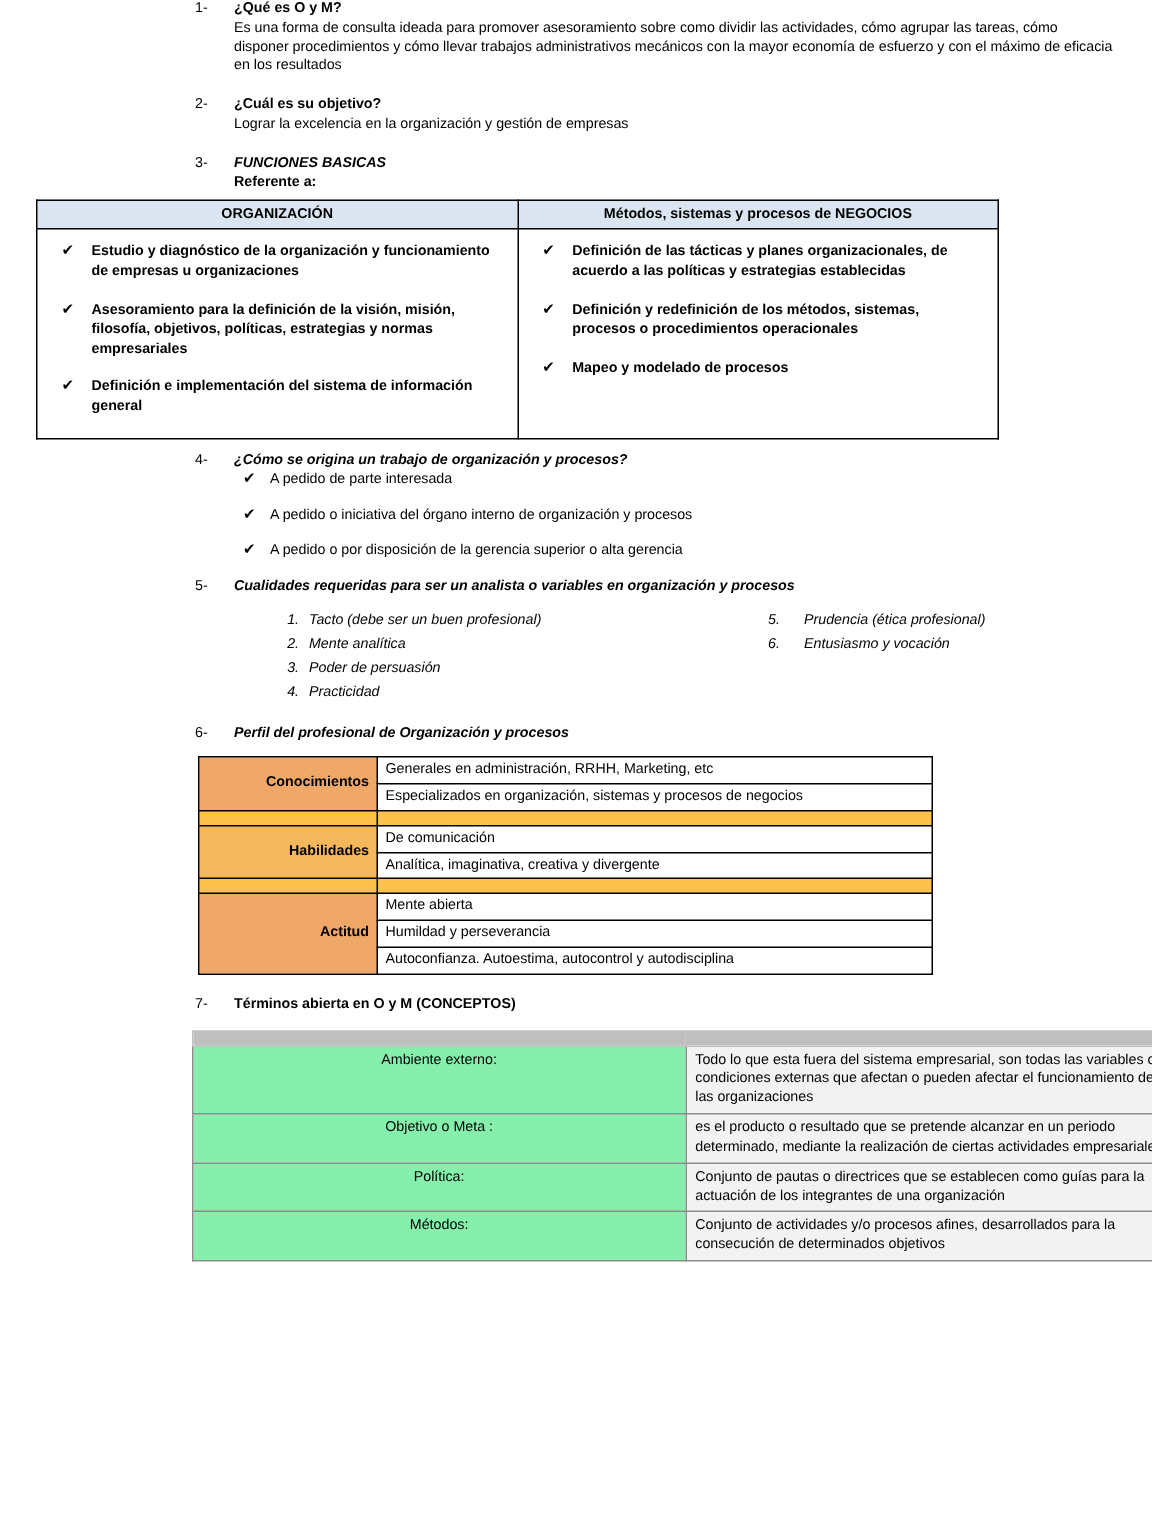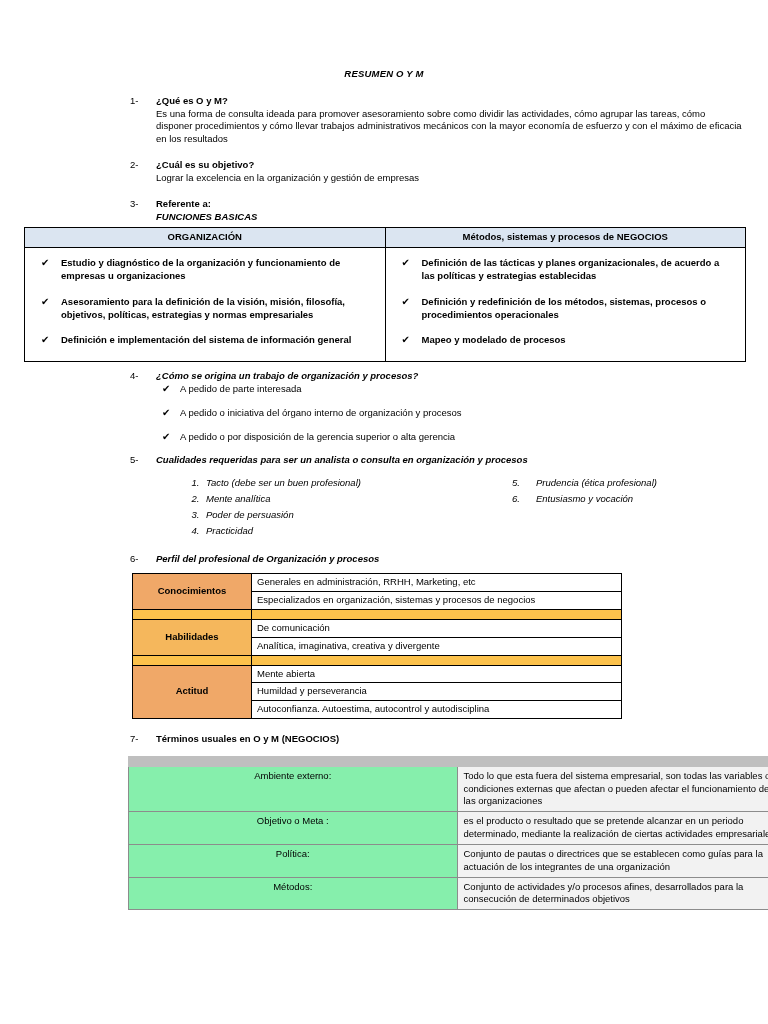--- a/index.html
+++ b/index.html
@@ -54,21 +54,21 @@
   }
   
   table.tbl {
     border-collapse: collapse;
     width: 100%;
     table-layout: fixed;
   }
   table.orgtbl {
     margin-top: 4px;
     margin-bottom: 6px;
-    width: 722px;
+    width: 642px;
     margin-left: 0px;
   }
   table.orgtbl th {
     border: 1px solid #000;
     background: #dbe5f1;
     font-size: 9.5px;
     font-weight: bold;
     padding: 3px 4px;
     text-align: center;
   }
@@ -162,21 +162,21 @@
     table-layout: fixed;
   }
   table.perfil td {
     border: 1px solid #000;
     font-size: 9.5px;
     padding: 2px 5px;
     vertical-align: middle;
   }
   td.lbl {
     width: 108px;
-    text-align: center;
+    text-align: right;
     font-weight: bold;
     background: #f0a868;
   }
   td.lbl.amber { background: #f5b75c; }
   tr.spacer td {
     background: #fcc24c;
     height: 9px;
     padding: 0;
   }
   
@@ -213,40 +213,39 @@
   table.concept td.def {
     background: #f2f2f2;
   }
   .check-glyph { font-family: "DejaVu Sans", sans-serif; }
 </style>
 </head>
 <body>
 
 <div class="page">
 
-  <div class="doc-title">RESUMEN O Y M</div>
 
   <div class="content">
 
     <div class="q-block">
       <span class="q-num">1-</span>
       <div class="q-head">¿Qué es O y M?</div>
       <div class="q-body">Es una forma de consulta ideada para promover asesoramiento sobre como dividir las actividades, cómo agrupar las tareas, cómo disponer procedimientos y cómo llevar trabajos administrativos mecánicos con la mayor economía de esfuerzo y con el máximo de eficacia en los resultados</div>
     </div>
 
     <div class="q-block">
       <span class="q-num">2-</span>
       <div class="q-head">¿Cuál es su objetivo?</div>
       <div class="q-body">Lograr la excelencia en la organización y gestión de empresas</div>
     </div>
 
     <div class="q-block" style="margin-bottom:2px;">
       <span class="q-num">3-</span>
+      <div class="q-head italic">FUNCIONES BASICAS</div>
       <div class="q-head">Referente a:</div>
-      <div class="q-head italic">FUNCIONES BASICAS</div>
     </div>
 
     <table class="tbl orgtbl">
       <tbody>
           <tr>
         <th style="width:50%">ORGANIZACIÓN</th>
         <th style="width:50%">Métodos, sistemas y procesos de NEGOCIOS</th>
       </tr>
       <tr>
         <td>
@@ -272,21 +271,21 @@
       <div class="q-head italic">¿Cómo se origina un trabajo de organización y procesos?</div>
       <ul class="checks plain">
         <li><span class="ck check-glyph">✔</span><span>A pedido de parte interesada</span></li>
         <li><span class="ck check-glyph">✔</span><span>A pedido o iniciativa del órgano interno de organización y procesos</span></li>
         <li><span class="ck check-glyph">✔</span><span>A pedido o por disposición de la gerencia superior o alta gerencia</span></li>
       </ul>
     </div>
 
     <div class="sec5">
       <span class="q-num">5-</span>
-      <div class="q-head italic">Cualidades requeridas para ser un analista o consulta en organización y procesos</div>
+      <div class="q-head italic">Cualidades requeridas para ser un analista o variables en organización y procesos</div>
       <div class="ol-cols">
         <ol class="num-list">
           <li>Tacto (debe ser un buen profesional)</li>
           <li>Mente analítica</li>
           <li>Poder de persuasión</li>
           <li>Practicidad</li>
         </ol>
         <ol class="num-list second">
           <li>Prudencia (ética profesional)</li>
           <li>Entusiasmo y vocación</li>
@@ -331,21 +330,21 @@
         </tr>
         <tr>
           <td>Autoconfianza. Autoestima, autocontrol y autodisciplina</td>
         </tr>
       </tbody>
         </table>
     </div>
 
     <div class="sec7">
       <span class="q-num">7-</span>
-      <div class="q-head">Términos usuales en O y M (NEGOCIOS)</div>
+      <div class="q-head">Términos abierta en O y M (CONCEPTOS)</div>
 
       <table class="concept">
         <tbody>
             <tr class="top">
           <td></td>
           <td></td>
         </tr>
         <tr>
           <td class="term">Ambiente externo:</td>
           <td class="def">Todo lo que esta fuera del sistema empresarial, son todas las variables o condiciones externas que afectan o pueden afectar el funcionamiento de las organizaciones</td>

